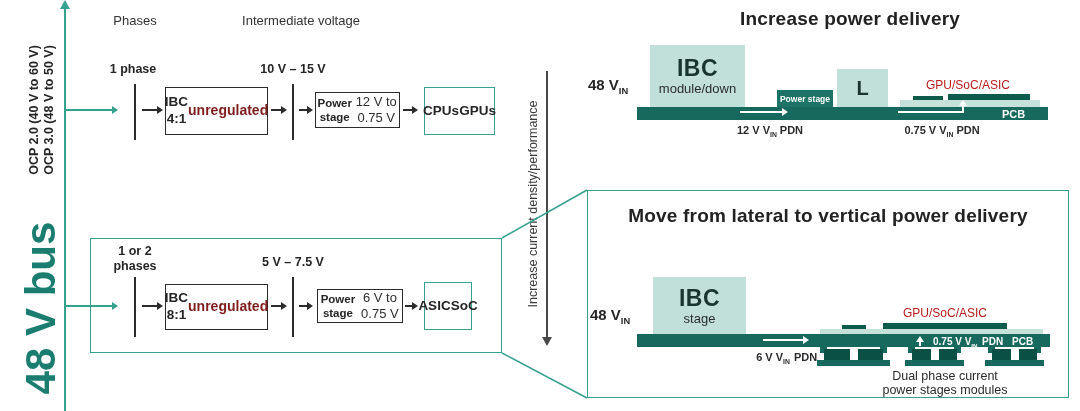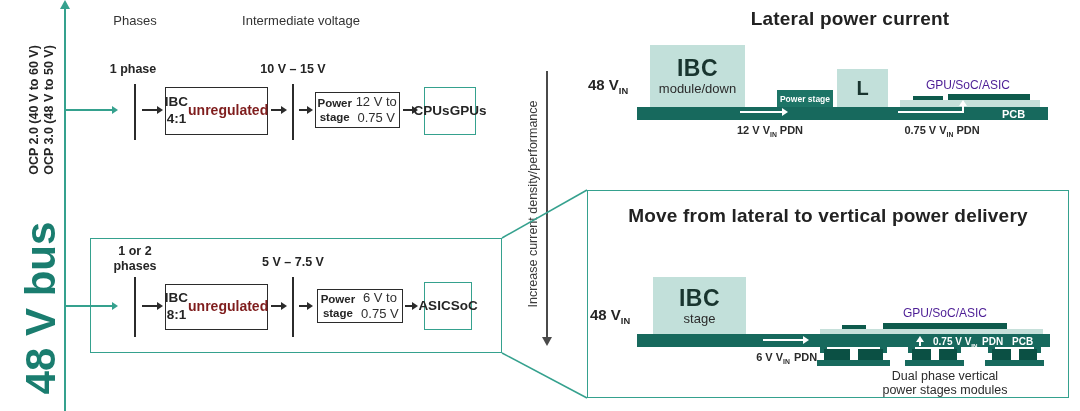--- a/index.html
+++ b/index.html
@@ -34,21 +34,21 @@
   .ibc-big{font-weight:bold;font-size:23px;color:#19352f;letter-spacing:0.5px;}
   .ibc-sub{font-size:13px;color:#2b2b2b;margin-top:2px;}
   .bar{position:absolute;background:#17695D;}
   .chip{position:absolute;background:#0E5A4C;}
   .slab{position:absolute;background:#C6E0DA;}
   .wtxt{position:absolute;color:#fff;font-weight:bold;font-size:10px;white-space:nowrap;text-align:right;}
   .pdn-lbl{position:absolute;font-size:11px;font-weight:600;color:#2b2b2b;text-align:center;white-space:nowrap;}
   .sb{font-size:62%;}
   .title{position:absolute;font-weight:bold;font-size:19px;color:#222;text-align:center;letter-spacing:0.2px;}
   .vin{position:absolute;font-size:15px;font-weight:600;color:#252525;white-space:nowrap;}
-  .gpu-lbl{position:absolute;font-size:12px;color:#4c1d95;text-align:center;white-space:nowrap;}
+  .gpu-lbl{position:absolute;font-size:12px;color:#b91c1c;text-align:center;white-space:nowrap;}
   
   .module{position:absolute;top:347px;height:19px;}
   .m-leg{position:absolute;top:0;width:7px;height:6px;background:#17695D;}
   .m-leg.l{left:3px;} .m-leg.r{right:3px;}
   .m-block{position:absolute;top:2px;height:11px;width:calc(50% - 11px);background:#0B5044;}
   .m-block.bl{left:7px;} .m-block.br{right:7px;}
   .m-plate{position:absolute;bottom:0;left:0;right:0;height:6px;background:#17695D;}
   .cap{position:absolute;font-size:12.5px;color:#2b2b2b;text-align:center;line-height:1.15;}
   svg line{stroke:#35A18E;stroke-width:1.5;}
   .callout{position:absolute;border:1.5px solid #35A18E;box-sizing:border-box;background:transparent;}
@@ -86,21 +86,21 @@
   <div class="tick" style="left:292px;top:84px;height:56px;"></div>
   <div class="hl" style="left:299px;top:109px;width:8px;"></div>
 
   <div class="fbox" style="left:315px;top:92px;width:85px;height:36px;">
     <div class="ps1">Power stage</div>
     <div class="ps2">12 V to 0.75 V</div>
   </div>
 
   <div class="hl" style="left:403px;top:109px;width:9px;"></div>
 
-  <div class="fbox tbox" style="left:424px;top:87px;width:52px;height:48px;">
+  <div class="fbox tbox" style="left:424px;top:87px;width:71px;height:48px;">
     <div class="b1">CPUs</div>
     <div class="b1">GPUs</div>
   </div>
 
   <div class="callout" style="left:90px;top:238px;width:412px;height:115px;"></div>
 
   <div class="lbl" style="left:95px;top:244px;width:80px;line-height:15px;">
     <div>1 or 2</div>
     <div>phases</div>
   </div>
@@ -132,21 +132,21 @@
 
   <div class="abs" style="left:546px;top:71px;width:2px;height:266px;background:#4a4a4a;"></div>
   <div class="tri-down" style="left:542px;top:337px;"></div>
   <div class="rot" style="left:414px;top:196px;width:240px;height:16px;font-size:12.5px;color:#3a3a3a;">Increase current density/performance</div>
 
   <svg class="abs" style="left:0;top:0;pointer-events:none;" width="1080" height="411">
     <line x1="502" y1="238" x2="587" y2="190"></line>
     <line x1="502" y1="353" x2="587" y2="398"></line>
   </svg>
 
-  <div class="title" style="left:640px;top:8px;width:420px;">Lateral power current</div>
+  <div class="title" style="left:640px;top:8px;width:420px;">Increase power delivery</div>
 
   <div class="vin" style="left:588px;top:76px;">
     <span>48 V</span><sub class="sb">IN</sub>
   </div>
 
   <div class="block" style="left:650px;top:45px;width:95px;height:62px;">
     <div class="ibc-big">IBC</div>
     <div class="ibc-sub">module/down</div>
   </div>
 
@@ -227,17 +227,17 @@
   </div>
   <div class="module" style="left:985px;width:59px;">
     <div class="m-leg l"></div>
       <div class="m-leg r"></div>
     <div class="m-block bl"></div>
       <div class="m-block br"></div>
     <div class="m-plate"></div>
   </div>
 
   <div class="cap" style="left:855px;top:369px;width:180px;">
-    <div>Dual phase vertical</div>
+    <div>Dual phase current</div>
     <div>power stages modules</div>
   </div>
 
 </div>
 
 </body></html>

